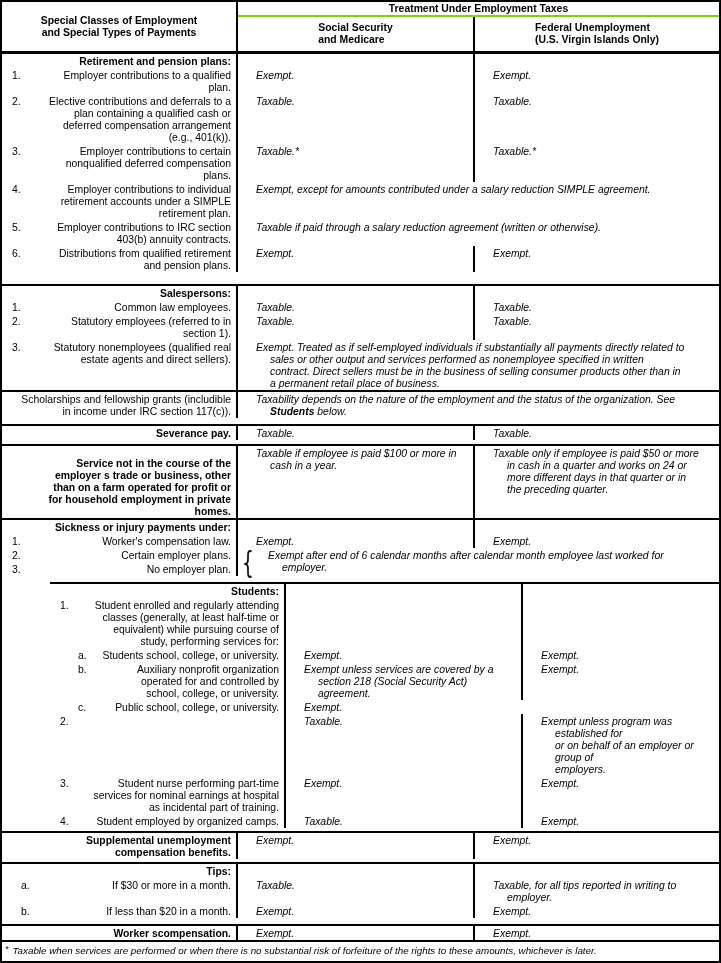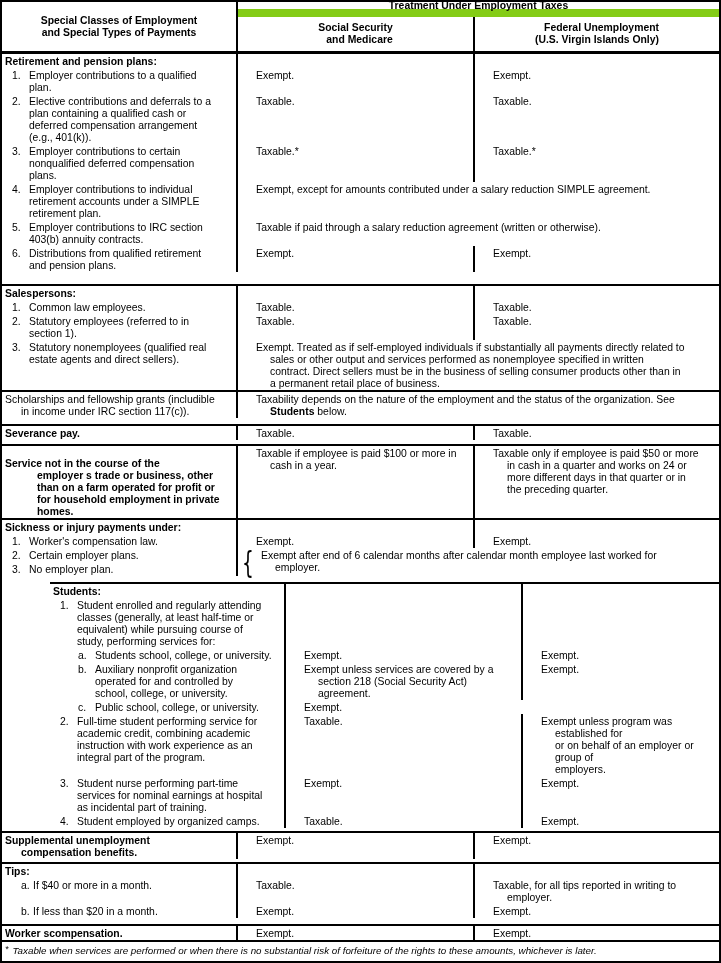--- a/index.html
+++ b/index.html
@@ -17,26 +17,26 @@
   .inner { position: absolute; top: 0; left: 0; right: 0; bottom: 21px; overflow: hidden; }
 
   
   .hdr { display: grid; grid-template-columns: 236px 237px 1fr; grid-template-rows: 15px 34px; }
   .h-col1 {
     grid-row: 1 / 3; border-right: 2px solid #000;
     display: flex; align-items: center; justify-content: center;
     text-align: center; font-weight: bold;
   }
   .h-title {
-    grid-column: 2 / 4; border-bottom: 8px solid #84cc16;
+    grid-column: 2 / 4; border-bottom: 2px solid #84cc16;
     display: flex; align-items: center; justify-content: center; font-weight: bold;
   }
   .h-ss, .h-futa {
     display: flex; align-items: center; justify-content: center;
-    text-align: right; font-weight: bold;
+    text-align: left; font-weight: bold;
   }
   .h-ss { border-right: 2px solid #000; }
 
   
   .section { border-top: 2px solid #000; }
   #tbody .section:first-child { border-top-width: 3px; }
   .s-retirement { min-height: 233px; }
   .s-salespersons { min-height: 97px; }
   .s-scholarships { min-height: 34px; }
   .s-severance { min-height: 20px; }
@@ -45,41 +45,41 @@
   .s-students { min-height: 249px; margin-left: 48px; }
   .s-supplemental { min-height: 31px; }
   .s-tips { min-height: 62px; }
   .s-workers-compensation { min-height: 19px; }
 
   .row { display: grid; grid-template-columns: 236px 237px 1fr; }
   .c1 { border-right: 2px solid #000; padding: 2px 5px 0 3px; }
   .c2 { border-right: 2px solid #000; padding: 2px 5px 0 10px; }
   .c3 { padding: 2px 5px 0 10px; }
   .cspan { grid-column: 2 / 4; padding: 2px 5px 0 10px; }
-  .ct { padding-left: 22px; text-indent: -14px; }
-
-  .lbl { padding-left: 16px; text-indent: -16px; }
+  .ct { padding-left: 22px; text-indent: -14px; font-style: italic; }
+
+  .lbl { padding-left: 16px; text-indent: -16px; text-align: right; }
   .lbl + .lbl { margin-top: 2px; }
   .heading { font-weight: bold; }
   .hang32 { padding-left: 32px; text-indent: -32px; margin-top: 10px; }
   .item { position: relative; padding-left: 24px; text-indent: 0; }
   .item .mk { position: absolute; left: 7px; top: 0; }
   .sub { position: relative; padding-left: 42px; text-indent: 0; }
   .sub .mk { position: absolute; left: 25px; top: 0; }
   .sub2 { position: relative; padding-left: 28px; text-indent: 0; }
   .sub2 .mk { position: absolute; left: 16px; top: 0; }
   .b { font-weight: bold; }
 
   .brace-c { display: flex; align-items: flex-start; padding-left: 4px; }
   .brace {
     font-family: "DejaVu Sans", sans-serif; font-size: 30px; line-height: 25px;
     display: inline-block; width: 9px; transform: scaleX(0.62);
     transform-origin: left top; flex: 0 0 auto;
   }
-  .brace-c .ct { flex: 1; margin-left: 2px; }
+  .brace-c .ct { flex: 1; margin-left: 9px; }
 
   .footnote {
     position: absolute; left: 0; right: 0; bottom: 0; height: 21px;
     border-top: 2px solid #000; padding: 3px 3px 0 3px;
     font-style: italic; font-size: 9.8px; line-height: 11px;
   }
   .fnmark { position: relative; top: -2px; font-size: 9px; margin-right: 4px; }
 </style>
 </head>
 <body>
@@ -327,21 +327,21 @@
           <div class="row">
             <div class="c1">
               <div class="lbl sub"><span class="mk">c.</span><span class="tx">Public school, college, or university.</span></div>
             </div>
             <div class="c3">
               <div class="ct">Exempt.</div>
             </div>
           </div>
           <div class="row">
             <div class="c1">
-              <div class="lbl item"><span class="mk">2.</span><span class="tx">Full-time student performing service for<br>academic credit, combining academic<br>instruction with work experience as an<br>integral part of the program.</span></div>
+              <div class="lbl item"><span class="mk">2.</span></div>
             </div>
             <div class="c2">
               <div class="ct">Taxable.</div>
             </div>
             <div class="c3">
               <div class="ct">Exempt unless program was established for<br>or on behalf of an employer or group of<br>employers.</div>
             </div>
           </div>
           <div class="row">
             <div class="c1">
@@ -386,21 +386,21 @@
             </div>
             <div class="c2">
               <div class="ct"></div>
             </div>
             <div class="c3">
               <div class="ct"></div>
             </div>
           </div>
           <div class="row">
             <div class="c1">
-              <div class="lbl sub2"><span class="mk">a.</span><span class="tx">If $40 or more in a month.</span></div>
+              <div class="lbl sub2"><span class="mk">a.</span><span class="tx">If $30 or more in a month.</span></div>
             </div>
             <div class="c2">
               <div class="ct">Taxable.</div>
             </div>
             <div class="c3">
               <div class="ct">Taxable, for all tips reported in writing to<br>employer.</div>
             </div>
           </div>
           <div class="row">
             <div class="c1">

